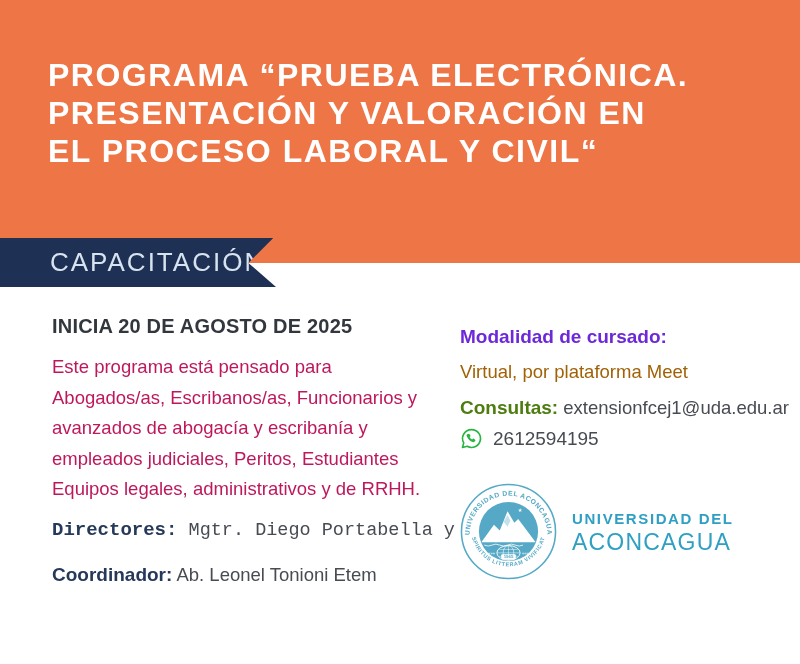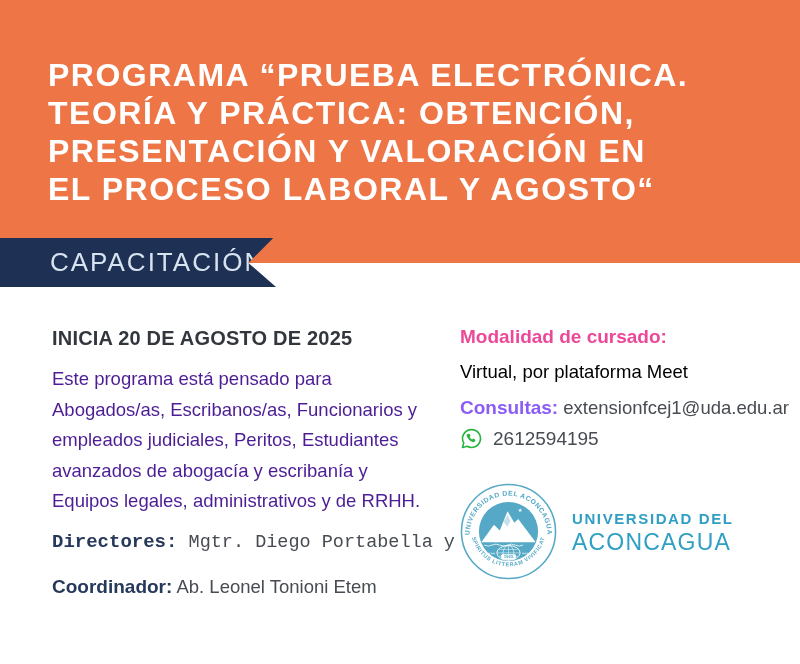--- a/index.html
+++ b/index.html
@@ -19,42 +19,42 @@
   
   .ribbon{
     position:absolute;left:0;top:238px;width:276px;height:49px;background:#1E3154;
     clip-path:polygon(0 0, 99% 0, 90% 51%, 100% 100%, 0 100%);
     display:flex;align-items:center;box-sizing:border-box;padding-left:50px;
   }
   .ribbon span{
     color:#D8E3F0;font-size:26px;letter-spacing:2px;font-weight:normal;
   }
   
-  .col-left{position:absolute;left:52px;top:326px;width:405px;}
+  .col-left{position:absolute;left:52px;top:314px;width:405px;}
   .col-right{position:absolute;left:460px;top:325px;width:330px;}
 
   .start-date{
     margin:0 0 14px 0;font-size:20px;line-height:24px;font-weight:bold;
     color:#32363D;letter-spacing:.2px;
   }
   .audience{margin:0;}
   .audience div{
-    font-size:18.5px;line-height:30.5px;color:#4c1d95;
+    font-size:18.5px;line-height:30.5px;color:#be185d;
   }
   .pair-line{font-size:18.5px;line-height:30.5px;color:#474B52;}
   .pair-line b{color:#26395A;font-size:19px;}
   .directors{margin-top:10px;font-family:Liberation Mono, monospace;}
   .coordinator{margin-top:14px;}
 
   .modality-label{
-    font-size:19px;font-weight:bold;color:#ec4899;line-height:24px;margin-bottom:9px;
+    font-size:19px;font-weight:bold;color:#6d28d9;line-height:24px;margin-bottom:9px;
   }
-  .modality-value{font-size:18.5px;color:#000000;line-height:28px;margin-bottom:8px;}
+  .modality-value{font-size:18.5px;color:#a16207;line-height:28px;margin-bottom:8px;}
   .consult-row{font-size:18.5px;color:#474B52;line-height:28px;}
-  .consult-row b{color:#8b5cf6;font-size:19px;}
+  .consult-row b{color:#4d7c0f;font-size:19px;}
   .wa-row{
     margin-top:5px;display:flex;align-items:flex-end;gap:10px;
     font-size:19px;color:#474B52;
   }
   .wa-row svg{display:block;}
   
   .logo-row{margin-top:33px;display:flex;align-items:center;gap:15px;}
   .wordmark{color:#2F9FC3;}
   .wordmark .wm1{
     font-size:15px;font-weight:bold;letter-spacing:1.6px;line-height:17px;margin-bottom:3px;text-align:right;
@@ -65,38 +65,37 @@
   .seal-text{font-family:"Liberation Sans", sans-serif;}
 </style>
 </head>
 <body>
 
 <div class="canvas">
 
   <header class="header-orange">
     <h1 class="title">
       <div>PROGRAMA “PRUEBA ELECTRÓNICA.</div>
-      <div>TEORÍA Y PRÁCTICA: OBTENCIÓN,</div>
       <div>PRESENTACIÓN Y VALORACIÓN EN</div>
-      <div>EL PROCESO LABORAL Y AGOSTO“</div>
+      <div>EL PROCESO LABORAL Y CIVIL“</div>
     </h1>
   </header>
 
   <div class="ribbon">
     <span>CAPACITACIÓN</span>
   </div>
 
   <section class="col-left">
     <h2 class="start-date">INICIA 20 DE AGOSTO DE 2025</h2>
 
     <div class="audience">
       <div>Este programa está pensado para</div>
       <div>Abogados/as, Escribanos/as, Funcionarios y</div>
+      <div>avanzados de abogacía y escribanía y</div>
       <div>empleados judiciales, Peritos, Estudiantes</div>
-      <div>avanzados de abogacía y escribanía y</div>
       <div>Equipos legales, administrativos y de RRHH.</div>
     </div>
 
     <div class="directors">
       <div class="pair-line">
         <b>Directores:</b>
         <span>Mgtr. Diego Portabella y</span>
       </div>
     </div>
 

